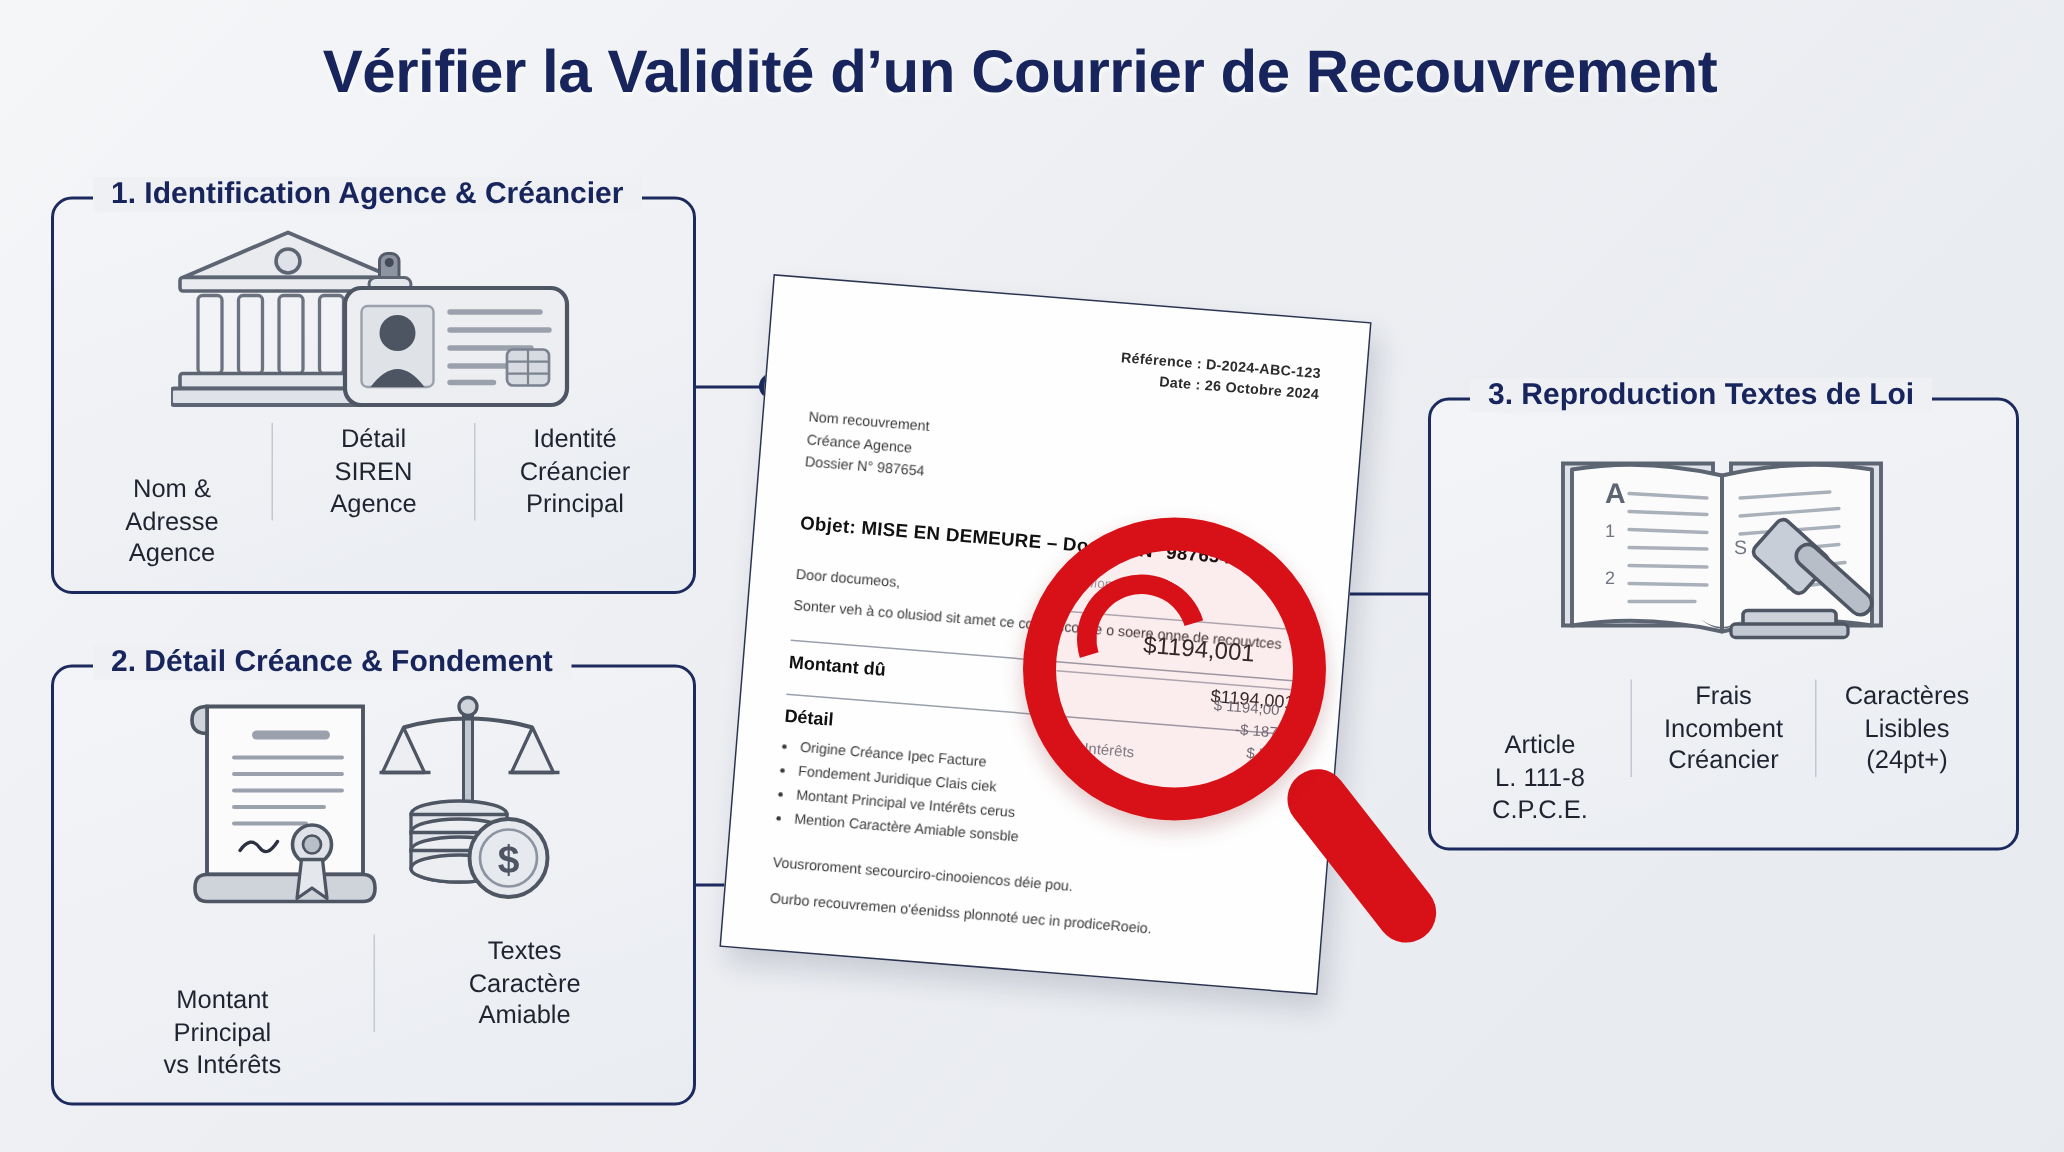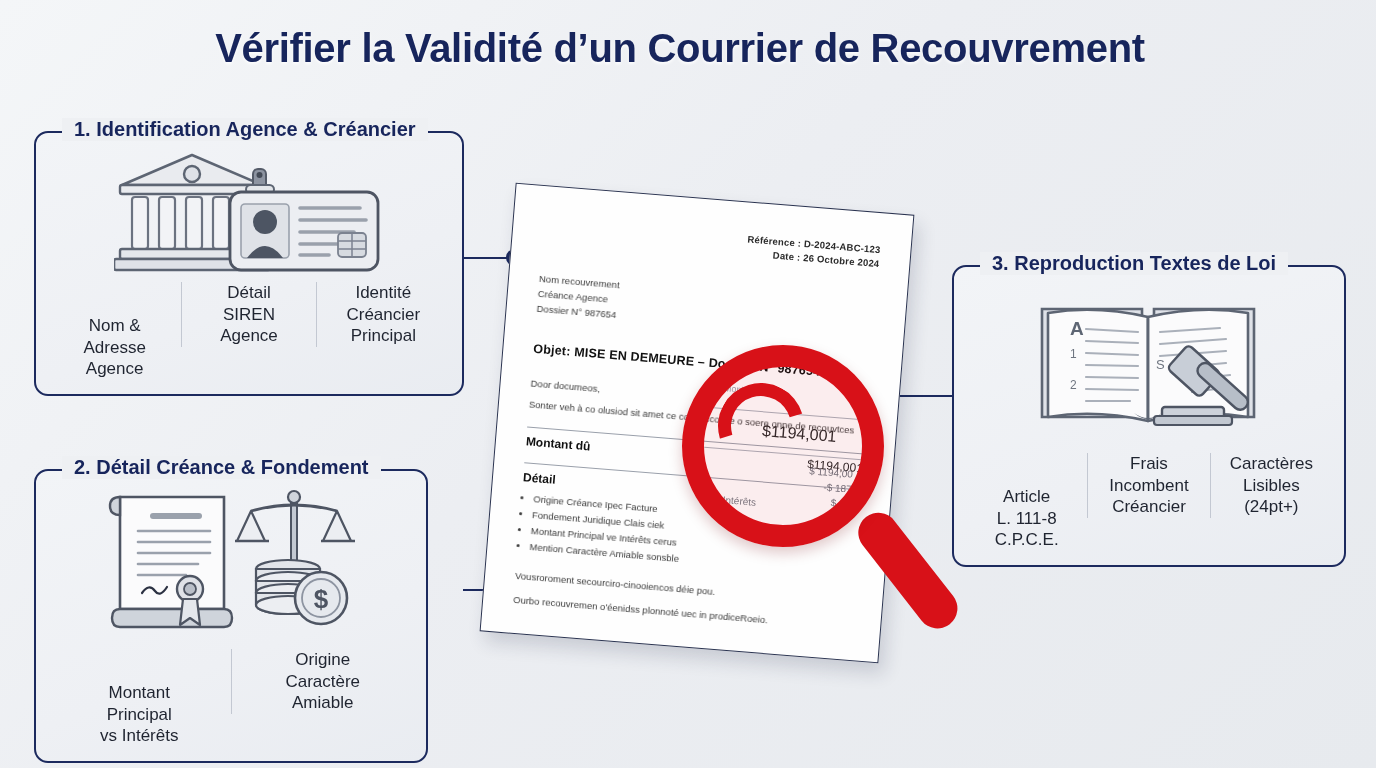--- a/index.html
+++ b/index.html
@@ -28,21 +28,21 @@
     background:linear-gradient(160deg,#f2f4f7 0%, #eef0f4 60%, #e9ecf1 100%);
   }
   .panel-title{
     position:absolute; top:-15px; left:26px;
     background:#eef0f3;
     padding:0 12px;
     font-size:20px; font-weight:bold; color:#17255c;
     white-space:nowrap;
   }
   #panel1{ left:34px; top:131px; width:430px; height:265px; }
-  #panel2{ left:34px; top:469px; width:394px; height:294px; }
+  #panel2{ left:34px; top:443px; width:430px; height:294px; }
   #panel3{ left:952px; top:265px; width:394px; height:302px; }
 
   .panel-art{
     position:absolute; left:0; right:0; top:14px;
     display:flex; align-items:center; justify-content:center;
   }
   .panel-cols{
     position:absolute; left:12px; right:12px; bottom:14px;
     display:flex; align-items:flex-start; justify-content:center;
   }
@@ -281,21 +281,21 @@
       </svg>
     </div>
 
     <div class="panel-cols">
       <div class="col">
         <span>Montant</span><br>
         <span>Principal</span><br>
         <span>vs Intérêts</span>
       </div>
       <div class="col">
-        <span>Origine</span><br>
+        <span>Textes</span><br>
         <span>Caractère</span><br>
         <span>Amiable</span>
       </div>
     </div>
   </div>
 
   <div class="panel" id="panel3">
     <div class="panel-title">3. Reproduction Textes de Loi</div>
 
     <div class="panel-art" style="top:26px;">

